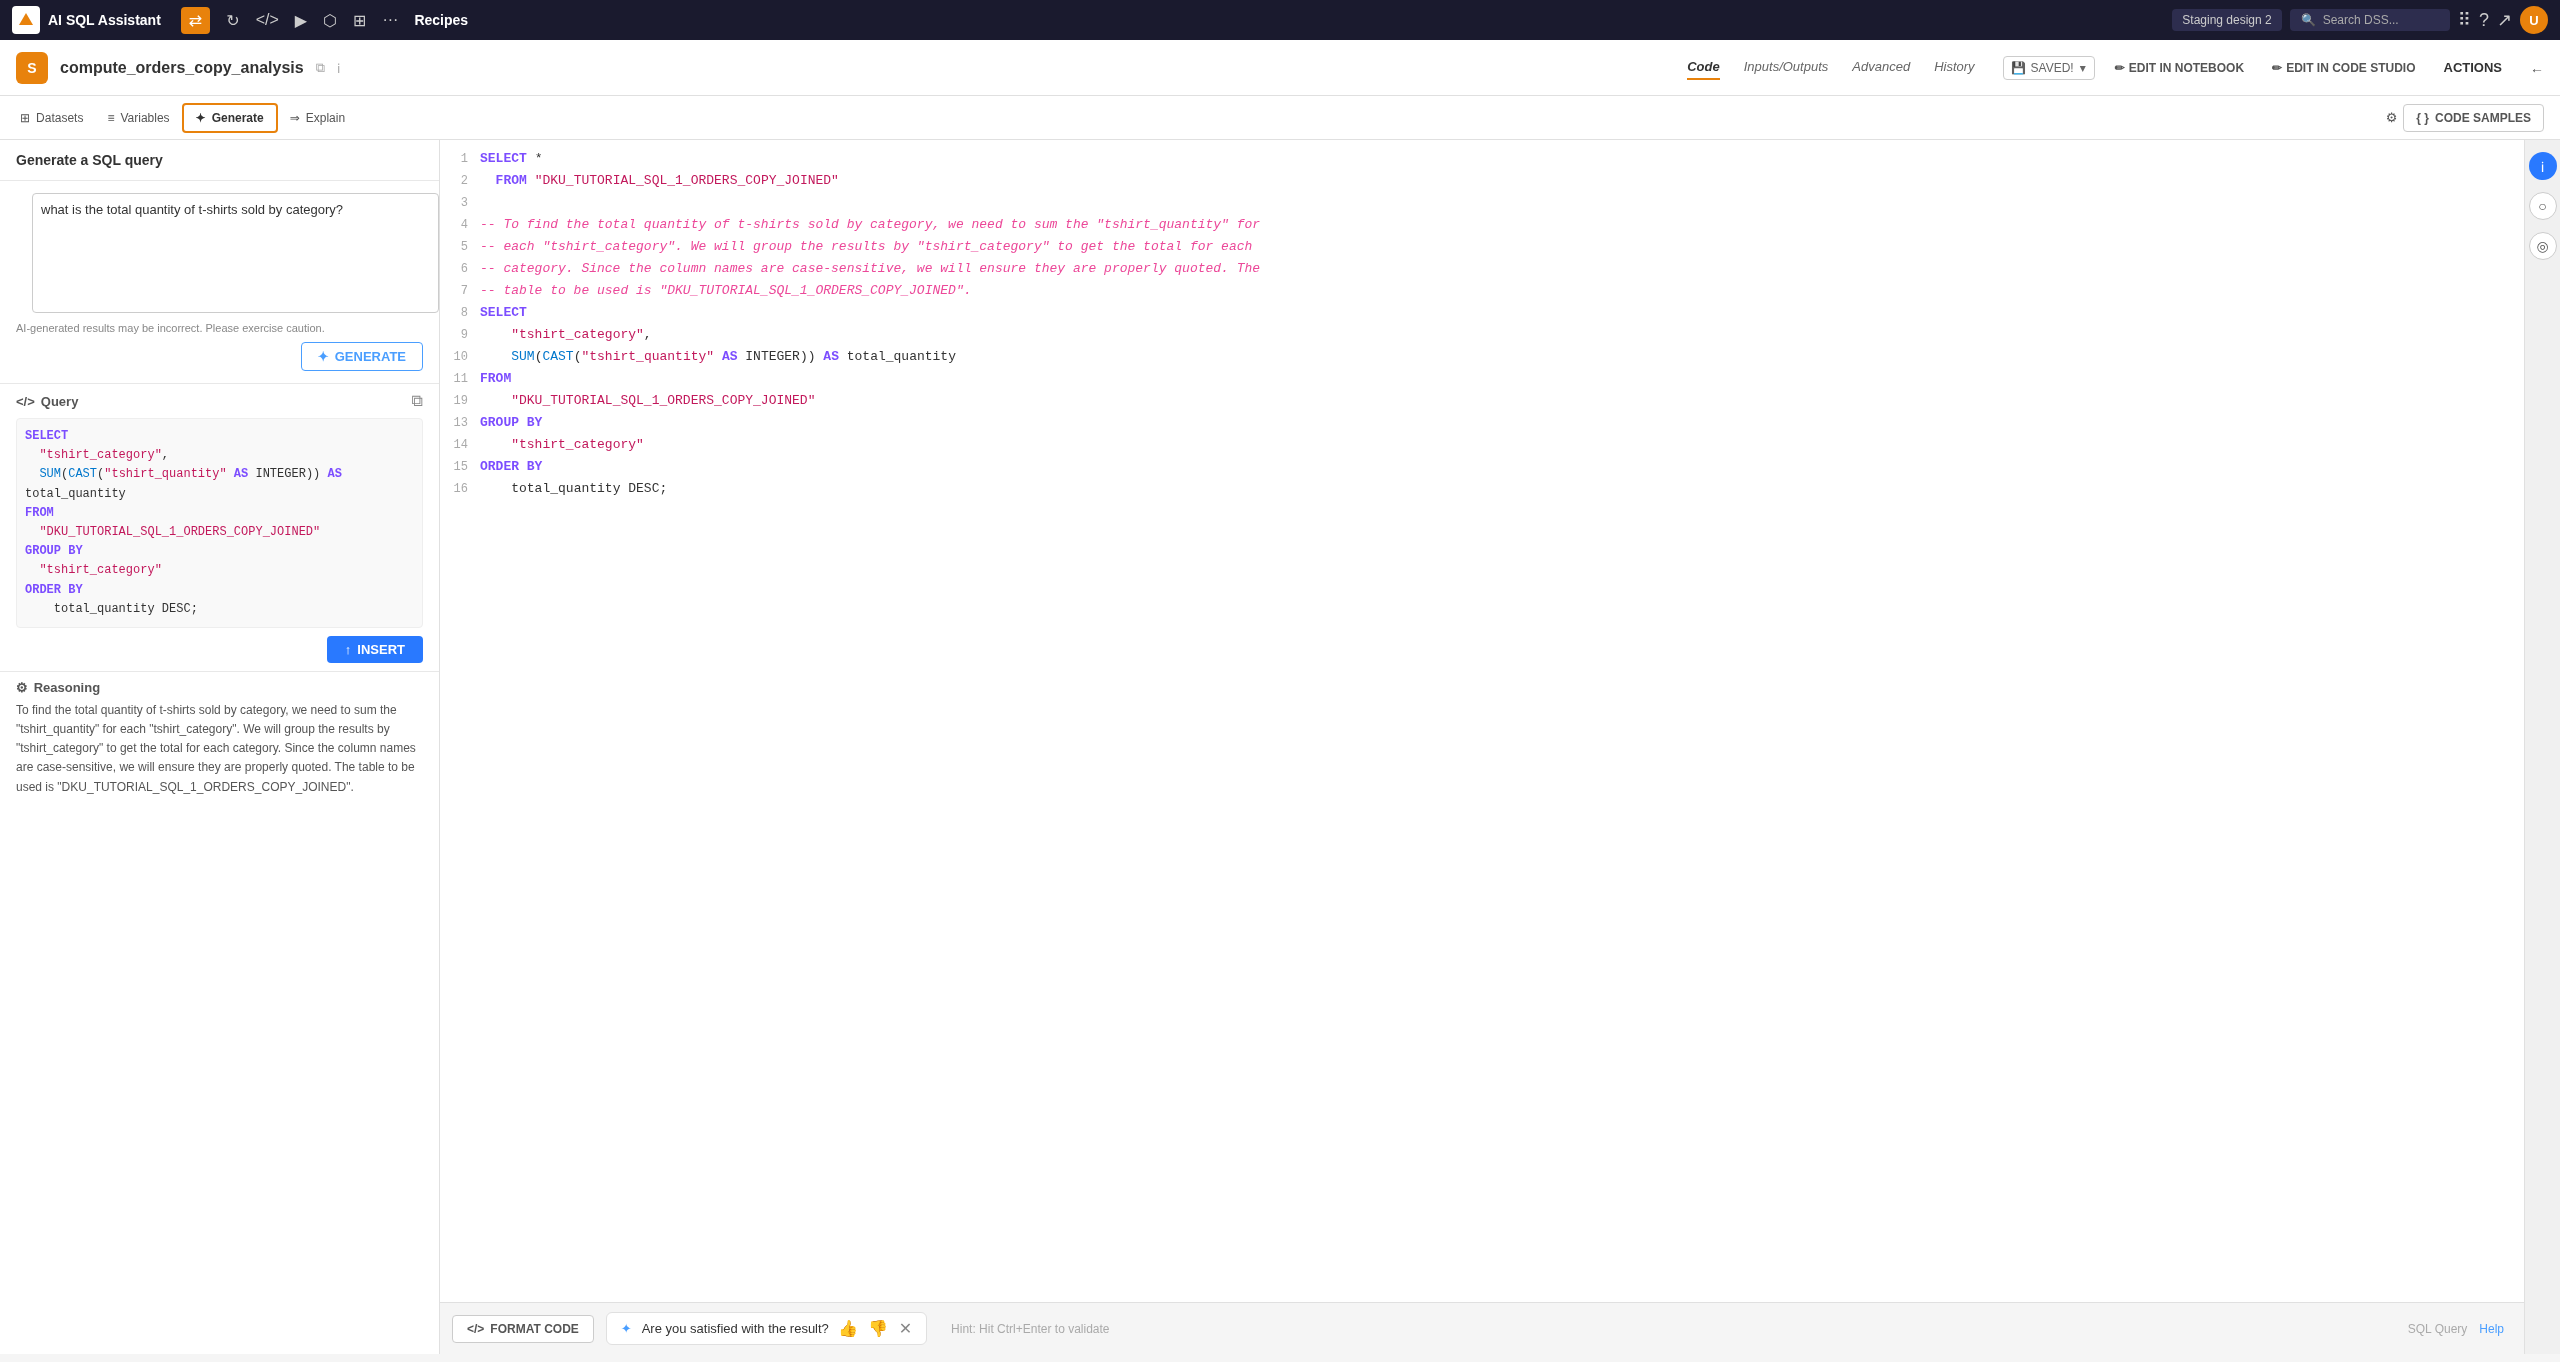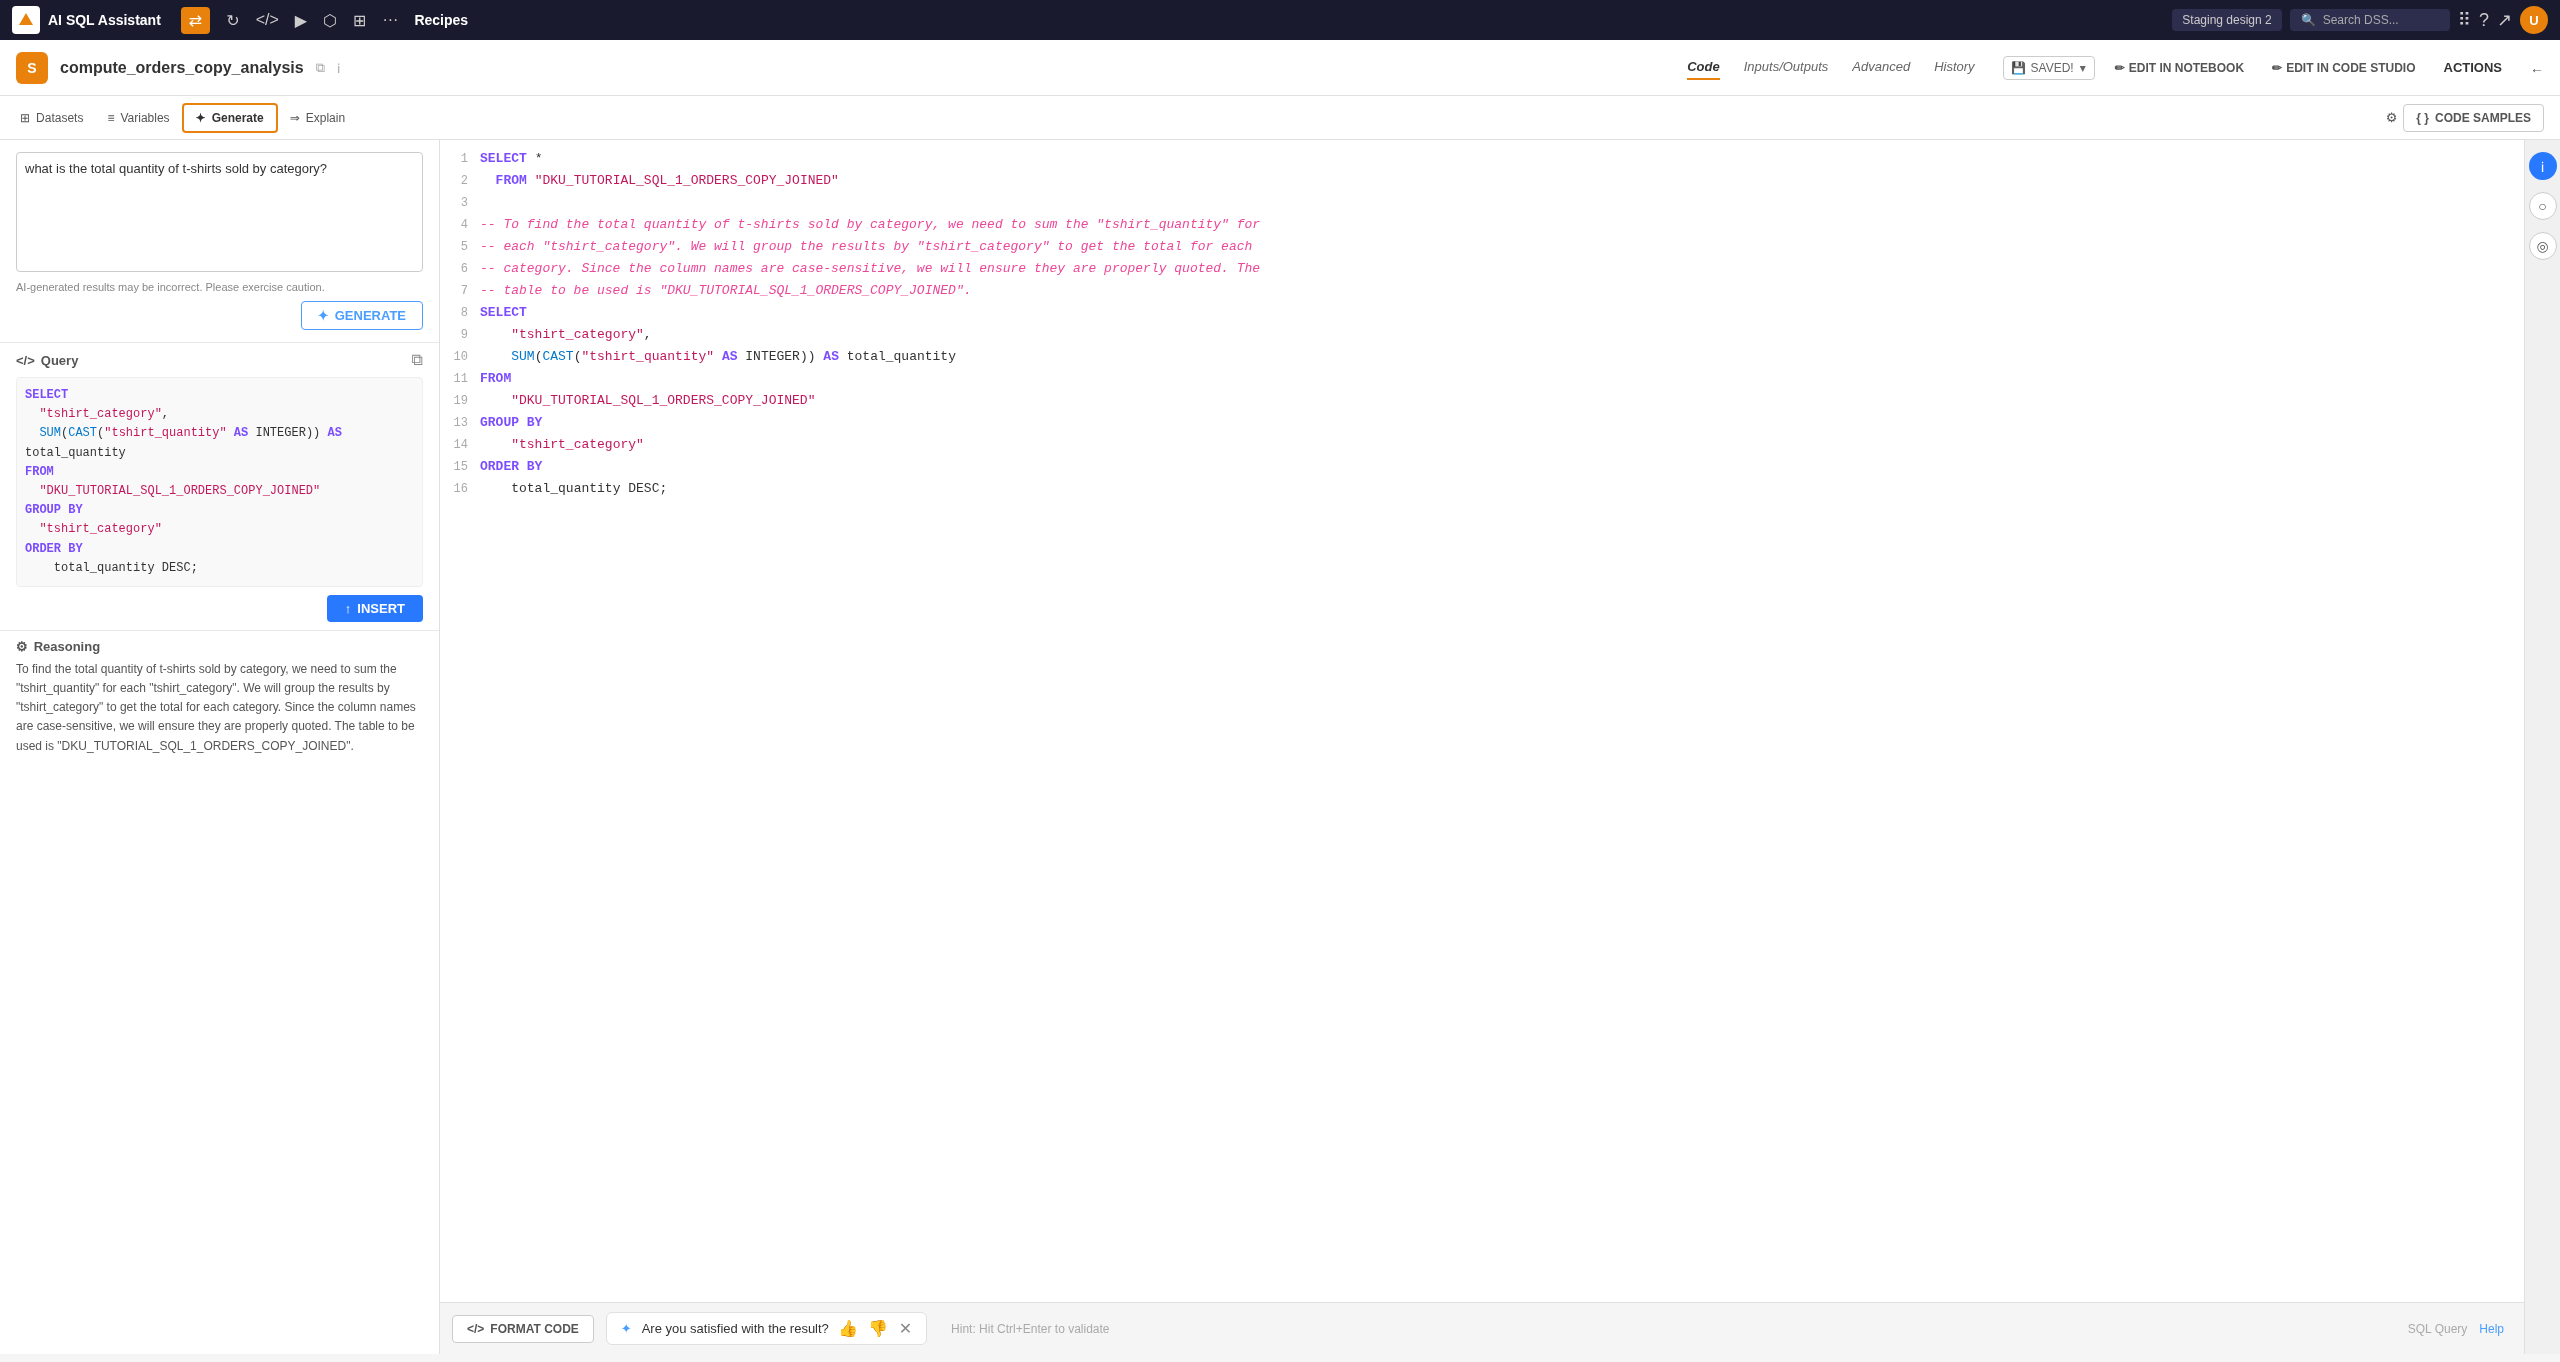--- a/index.html
+++ b/index.html
@@ -47,21 +47,21 @@
 
     
     .main-content { display: flex; height: calc(100vh - 148px); }
 
     
     .left-panel { width: 440px; min-width: 440px; background: #fff; border-right: 1px solid #e0e0e0; display: flex; flex-direction: column; }
 
     .panel-header { font-size: 14px; font-weight: 600; color: #333; padding: 12px 16px; border-bottom: 1px solid #e8e8e8; }
 
     .prompt-area { flex: none; padding: 12px 16px; }
-    .prompt-textarea { width: 100%; height: 120px; border: 1px solid #ccc; border-radius: 4px; padding: 8px; font-size: 13px; color: #333; resize: none; font-family: inherit; }
+    .prompt-textarea { width: 100%; height: 120px; border: 1px solid #ccc; border-radius: 4px; padding: 8px; font-size: 13px; color: #333; resize: none; font-family: inherit; margin-left: 16px; }
     .ai-warning { font-size: 11px; color: #888; margin-top: 6px; }
     .generate-btn-row { display: flex; justify-content: flex-end; margin-top: 8px; }
     .generate-btn { background: #fff; border: 1px solid #4a9eff; color: #4a9eff; border-radius: 4px; padding: 6px 16px; font-size: 13px; font-weight: 600; cursor: pointer; display: flex; align-items: center; gap: 6px; }
 
     
     .query-section { padding: 8px 16px; border-top: 1px solid #e8e8e8; }
     .query-header { display: flex; align-items: center; justify-content: space-between; margin-bottom: 8px; }
     .query-label { font-size: 13px; font-weight: 600; color: #555; display: flex; align-items: center; gap: 6px; }
     .copy-btn { cursor: pointer; color: #888; font-size: 16px; }
     .query-code { font-family: 'Courier New', monospace; font-size: 12px; line-height: 1.6; background: #f9f9f9; border: 1px solid #eee; border-radius: 4px; padding: 8px; }
@@ -201,20 +201,21 @@
   <span class="gear-btn">⚙</span>
   <button class="code-samples-btn">
     <span>{ }</span>
     <span>CODE SAMPLES</span>
   </button>
 </div>
 
 <div class="main-content">
 
   <div class="left-panel">
+    <div class="panel-header">Generate a SQL query</div>
 
     <div class="prompt-area">
       <textarea class="prompt-textarea" placeholder="what is the total quantity of t-shirts sold by category?" style="">what is the total quantity of t-shirts sold by category?</textarea>
       <div class="ai-warning">AI-generated results may be incorrect. Please exercise caution.</div>
       <div class="generate-btn-row">
         <button class="generate-btn">
           <span>✦</span>
           <span>GENERATE</span>
         </button>
       </div>

